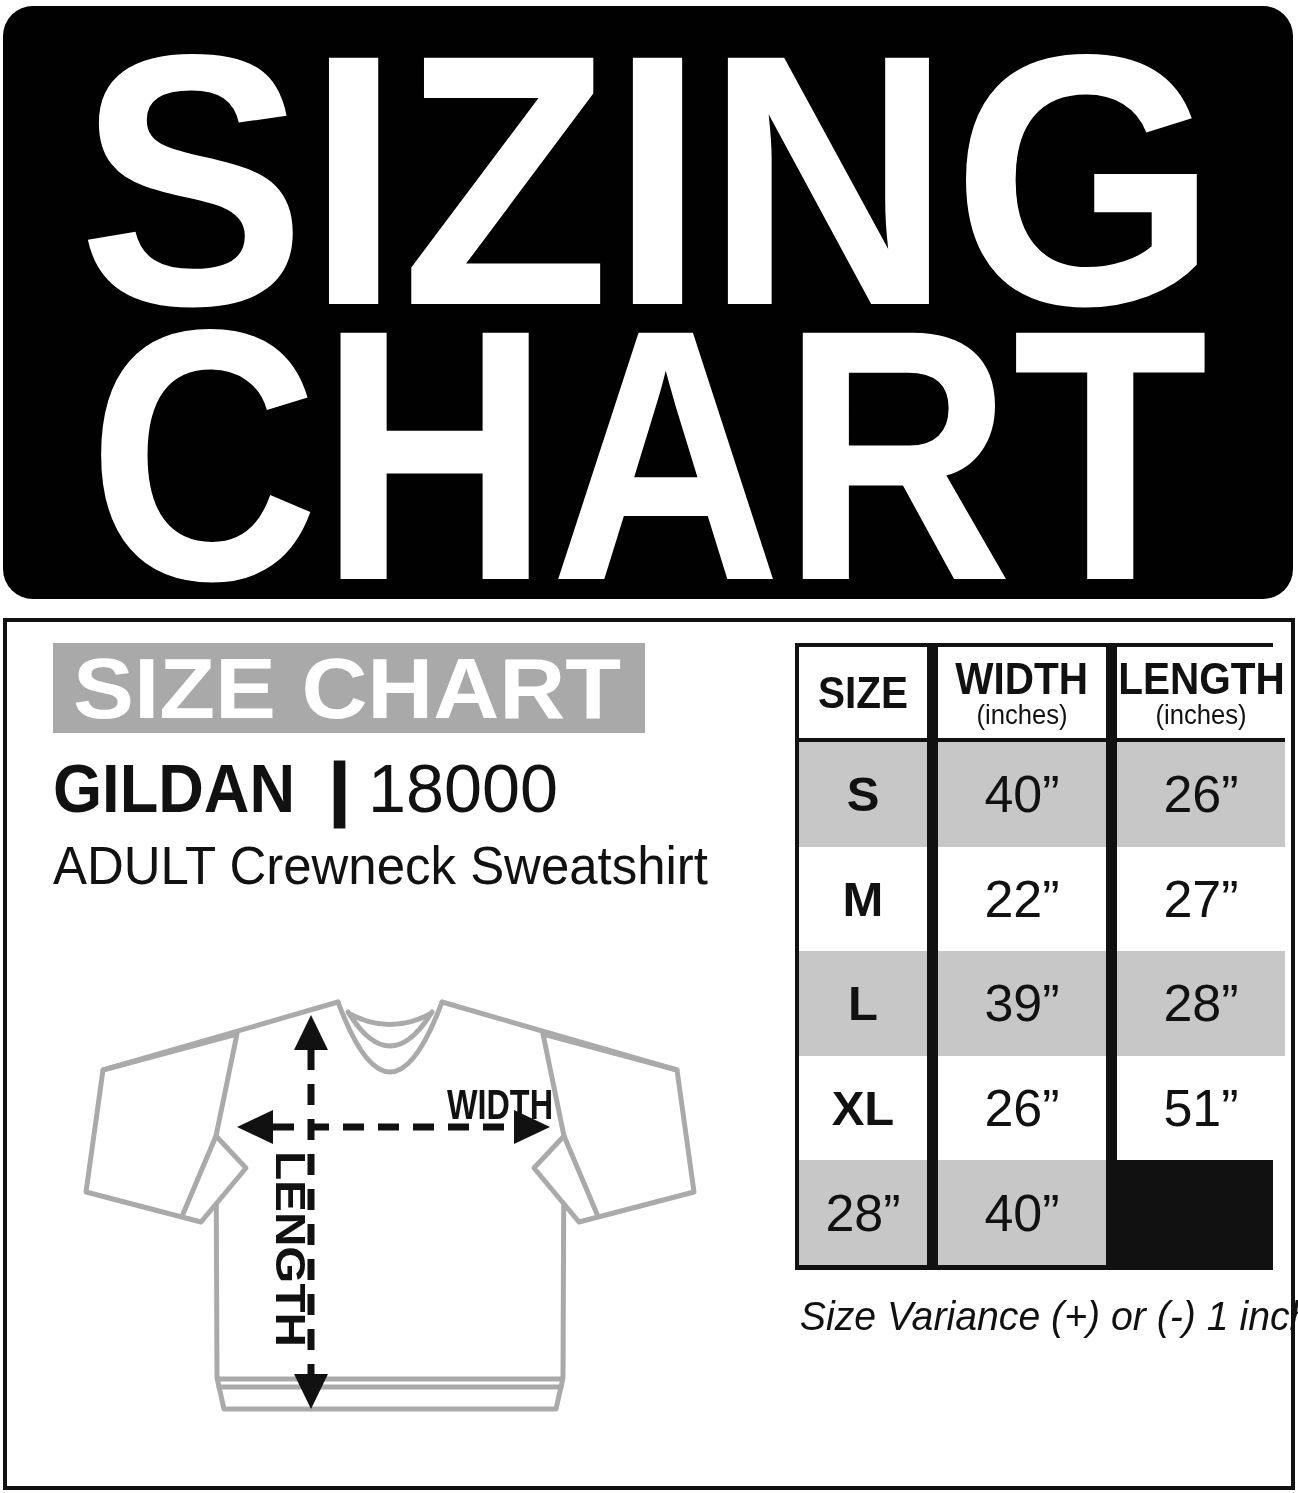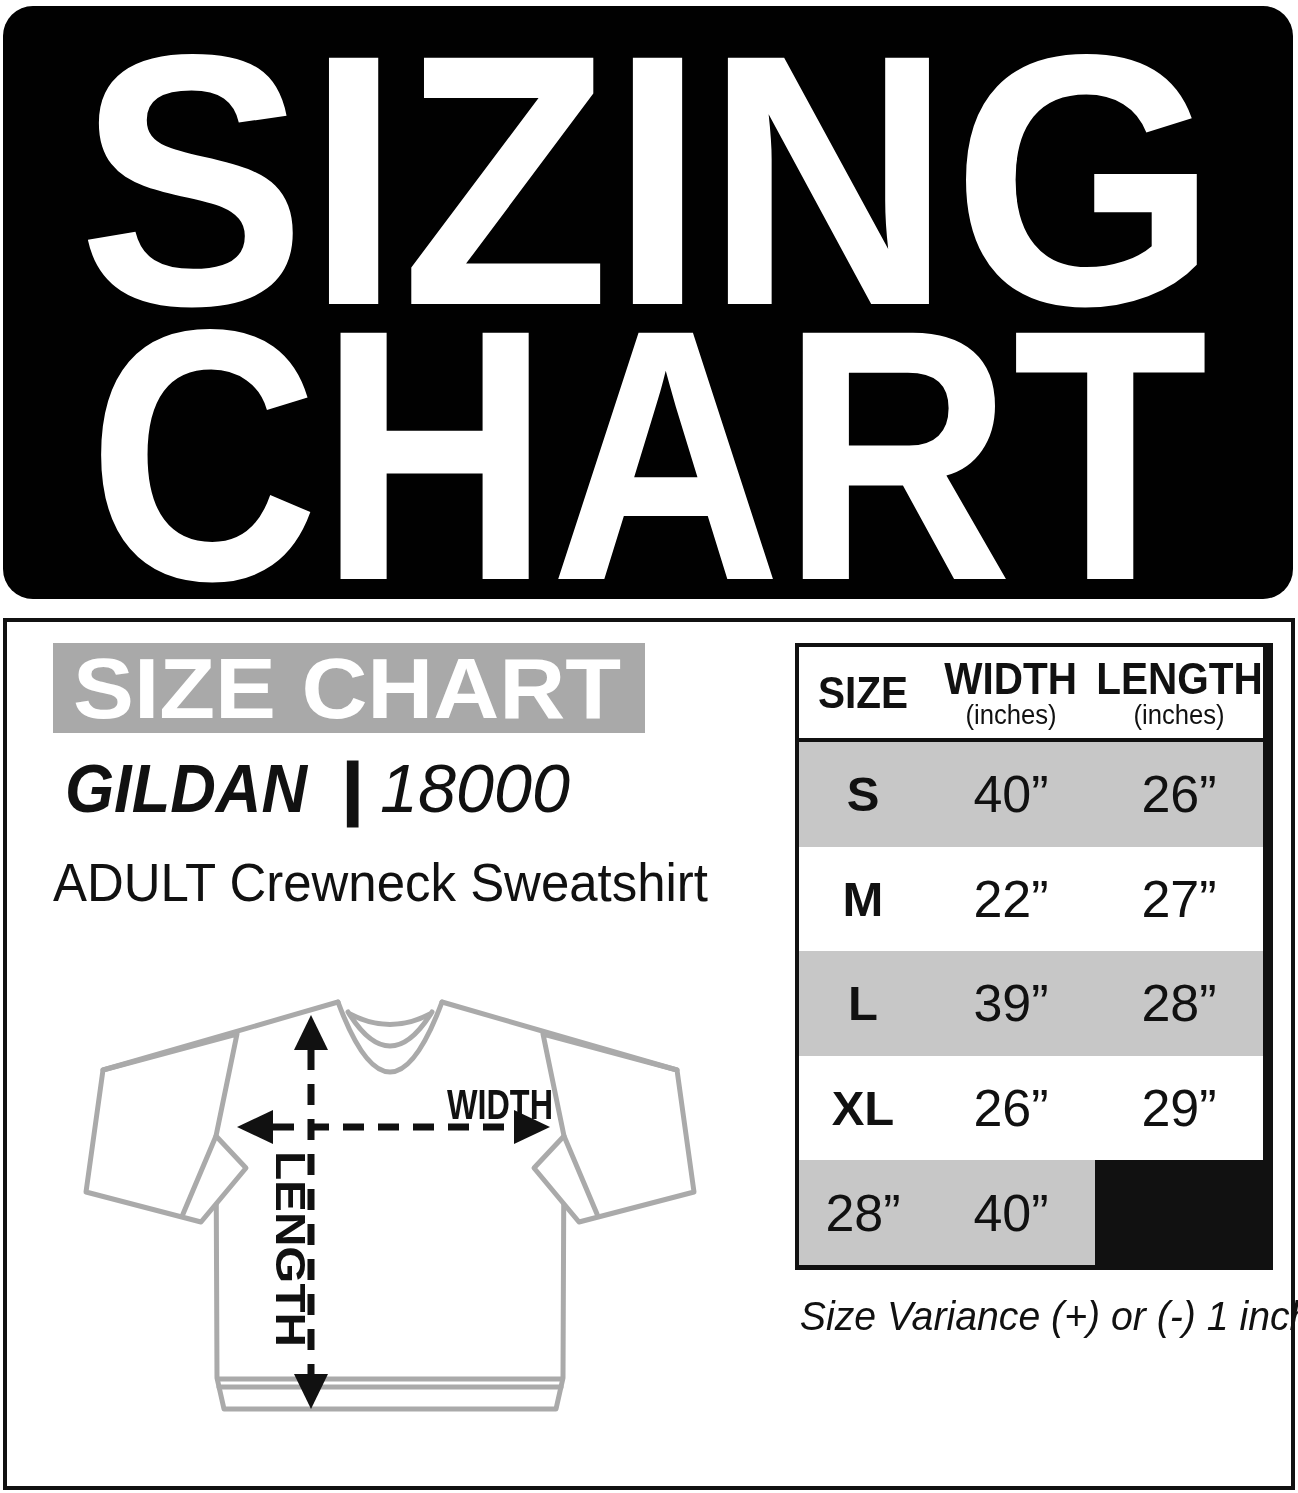--- a/index.html
+++ b/index.html
@@ -9,27 +9,27 @@
     font-family:"Liberation Sans", sans-serif;color:#111;
   }
   svg text{font-family:"Liberation Sans", sans-serif;}
   
   .banner{position:absolute;left:3px;top:6px;width:1290px;height:593px;
     background:#010101;border-radius:30px;}
   
   .panel{position:absolute;left:3px;top:618px;width:1292px;height:872px;
     border:4px solid #111;background:#fff;}
   .bar{position:absolute;left:53px;top:643px;width:592px;height:90px;background:#a9a9a9;}
-  .brandline{position:absolute;left:65px;top:750px;width:660px;height:80px;font-style:italic;}
-  .productline{position:absolute;left:53px;top:832px;width:680px;height:64px;margin-top:17px;}
+  .brandline{position:absolute;left:53px;top:750px;width:660px;height:80px;}
+  .productline{position:absolute;left:53px;top:832px;width:680px;height:64px;}
   
   .size-table{
     position:absolute;left:795px;top:643px;width:478px;height:627px;
     border:4px solid #111;background:#111;
-    display:grid;grid-template-columns:128px 168px 168px;column-gap:0;
+    display:grid;grid-template-columns:128px 168px 168px;column-gap:11px;
     grid-template-rows:95px repeat(5,104.6px);
   }
   .cell{display:flex;flex-direction:column;align-items:center;justify-content:center;background:#fff;}
   .cell.head{border-bottom:4px solid #111;}
   .cell.g{background:#c7c7c7;}
   .hlabel{font-weight:bold;font-size:45px;line-height:44px;transform:scaleX(0.9);white-space:nowrap;}
   .hsub{font-size:27px;line-height:28px;transform:scaleX(0.95);}
   .slabel{font-weight:bold;font-size:49px;}
   .val{font-size:52px;}
   .note{position:absolute;left:795px;top:1294px;width:478px;text-align:center;
@@ -149,21 +149,21 @@
         <span class="val">28”</span>
       </div>
 
     <div class="cell">
         <span class="slabel">XL</span>
       </div>
     <div class="cell">
         <span class="val">26”</span>
       </div>
     <div class="cell">
-        <span class="val">29”</span>
+        <span class="val">51”</span>
       </div>
 
     <div class="cell g">
         <span class="val">28”</span>
       </div>
     <div class="cell g">
         <span class="val">40”</span>
       </div>
   </div>
 

